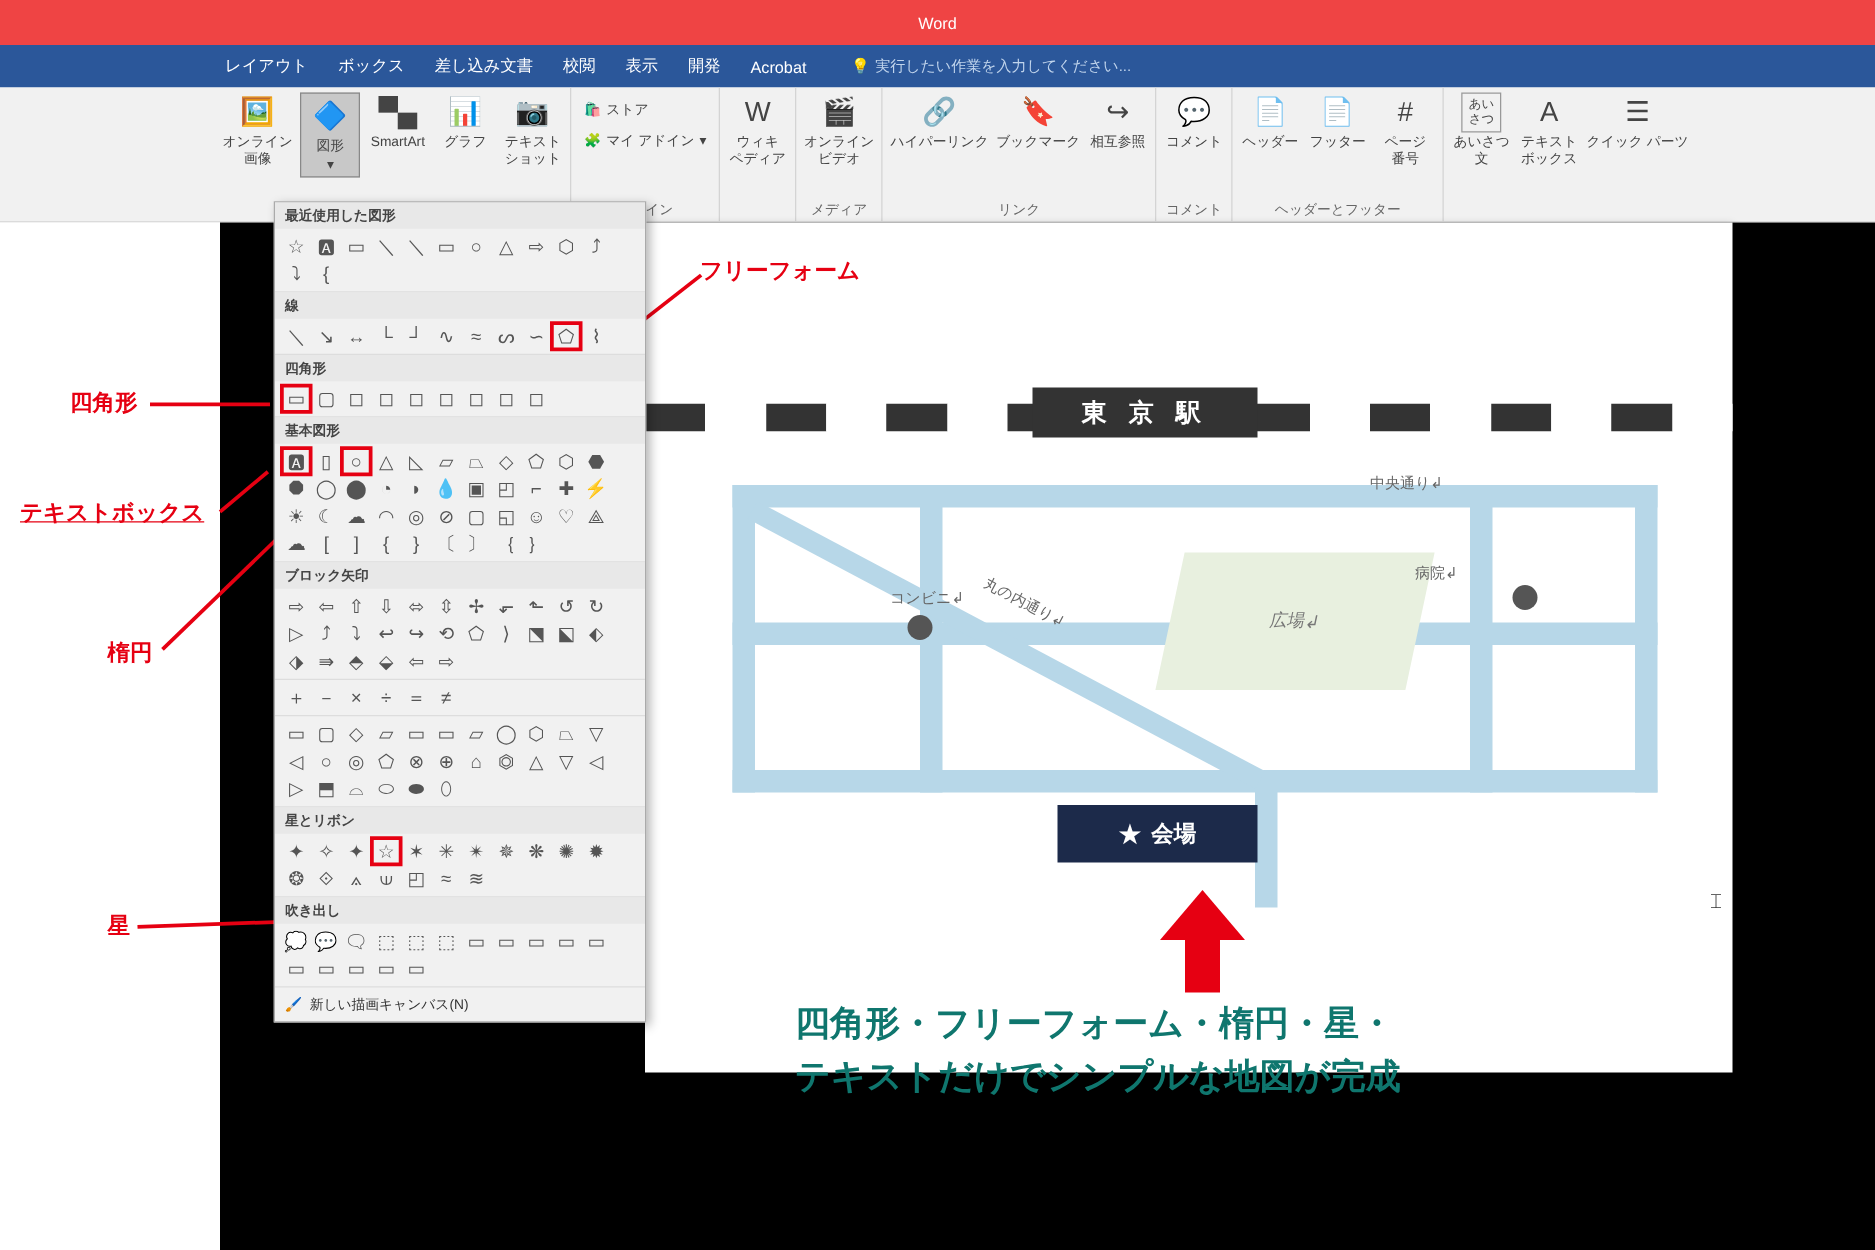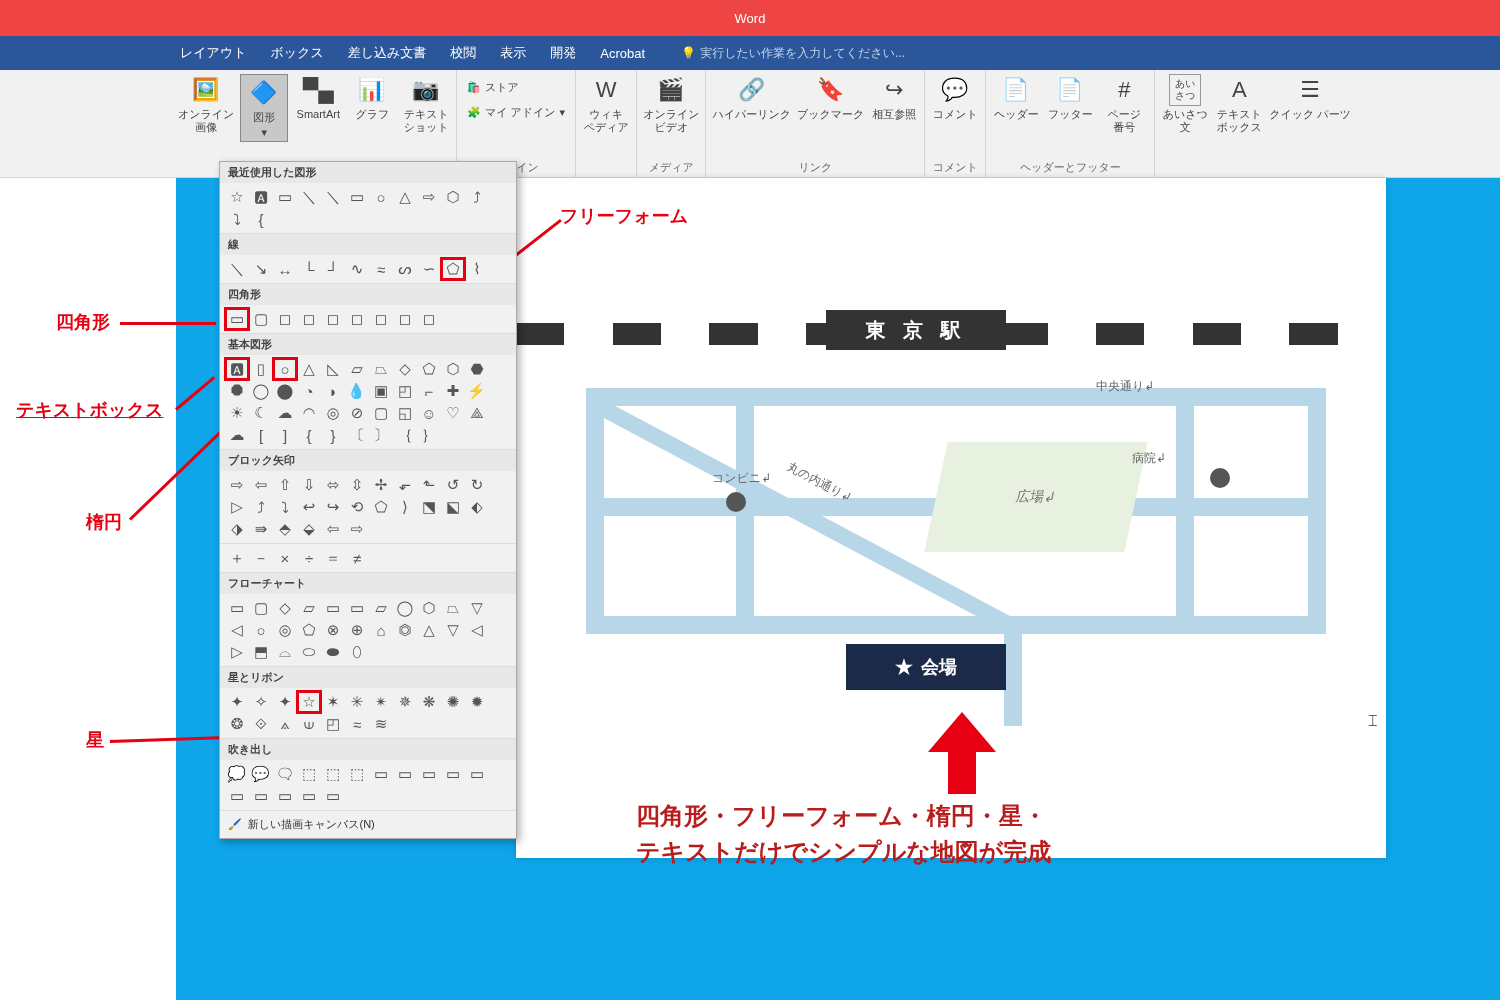--- a/index.html
+++ b/index.html
@@ -22,21 +22,21 @@
 .ribbon-label { text-align: center; font-size: 11px; color: #666; padding: 2px 0; }
 
 .shapes-panel { position:absolute; left:219px; top:161px; width:298px; background:#f1f1f1; border:1px solid #aaa; box-shadow:3px 3px 8px rgba(0,0,0,0.3); z-index:50; font-size:12px;}
 .shapes-cat{border-bottom:1px solid #ddd;}
 .shapes-cat-title{background:#e8e8e8; padding:3px 8px; font-weight:bold; color:#444; font-size:11px;}
 .shapes-grid{display:flex; flex-wrap:wrap; padding:4px 6px; gap:2px;}
 .shape-cell{width:22px; height:20px; display:flex; align-items:center; justify-content:center; color:#555; font-size:15px; cursor:pointer;}
 .shape-cell.highlight{outline:3px solid #e60012; outline-offset:-1px;}
 .panel-footer{padding:6px 8px; display:flex; align-items:center; gap:6px; color:#333; font-size:11px; cursor:pointer;}
 
-.doc-area{position:absolute; left:176px; top:178px; right:0; bottom:0; background:#0ea5e9;}
+.doc-area{position:absolute; left:176px; top:178px; right:0; bottom:0; background:#000000;}
 .paper{position:absolute; left:340px; top:0; width:870px; height:680px; background:#fff; box-shadow:0 0 6px rgba(0,0,0,0.15);}
 
 .road-h{position:absolute; background:#b7d7e8; height:18px;}
 .road-v{position:absolute; background:#b7d7e8; width:18px;}
 .road-diag{position:absolute; background:#b7d7e8; height:16px; transform-origin:left center;}
 
 .station-bar{position:absolute; left:0; right:0; top:145px; height:22px; display:flex;}
 .seg{flex:1;} .seg.w{background:#fff;} .seg.b{background:#333;}
 .station-box{position:absolute; left:310px; top:132px; width:180px; height:40px; background:#333; color:#fff; display:flex; align-items:center; justify-content:center; font-size:20px; font-weight:bold; letter-spacing:6px;}
 
@@ -46,21 +46,21 @@
 .dot{position:absolute; width:20px; height:20px; background:#555; border-radius:50%;}
 
 .venue-box{position:absolute; left:330px; top:466px; width:160px; height:46px; background:#1c2a4a; color:#fff; display:flex; align-items:center; justify-content:center; gap:8px; font-size:18px; font-weight:bold;}
 .star{color:#fff; font-size:20px;}
 
 .callout-label{position:absolute; color:#e60012; font-weight:bold; font-size:18px;}
 .callout-line{position:absolute; background:#e60012; height:3px; transform-origin:left center;}
 .arrow-stem{position:absolute; left:948px; top:748px; width:28px; height:46px; background:#e60012;}
 .arrow-head{position:absolute; left:928px; top:712px; width:0; height:0; border-left:34px solid transparent; border-right:34px solid transparent; border-bottom:40px solid #e60012;}
 
-.big-caption{position:absolute; left:636px; top:798px; color:#b91c1c; font-weight:bold; font-size:24px; line-height:1.5;}
+.big-caption{position:absolute; left:636px; top:798px; color:#0f766e; font-weight:bold; font-size:28px; line-height:1.5;}
 
 .cursor{position:absolute; font-size:16px; color:#333;}
 </style>
 </head>
 <body>
 
 <div class="title-bar">
   <span>Word</span>
 </div>
 
@@ -390,21 +390,20 @@
     <div class="shapes-grid">
       <span class="shape-cell">＋</span>
         <span class="shape-cell">－</span>
         <span class="shape-cell">×</span>
         <span class="shape-cell">÷</span>
         <span class="shape-cell">＝</span>
         <span class="shape-cell">≠</span>
     </div>
   </div>
   <div class="shapes-cat">
-      <div class="shapes-cat-title">フローチャート</div>
     <div class="shapes-grid">
       <span class="shape-cell">▭</span>
         <span class="shape-cell">▢</span>
         <span class="shape-cell">◇</span>
         <span class="shape-cell">▱</span>
         <span class="shape-cell">▭</span>
         <span class="shape-cell">▭</span>
         <span class="shape-cell">⏥</span>
         <span class="shape-cell">◯</span>
         <span class="shape-cell">⬡</span>

